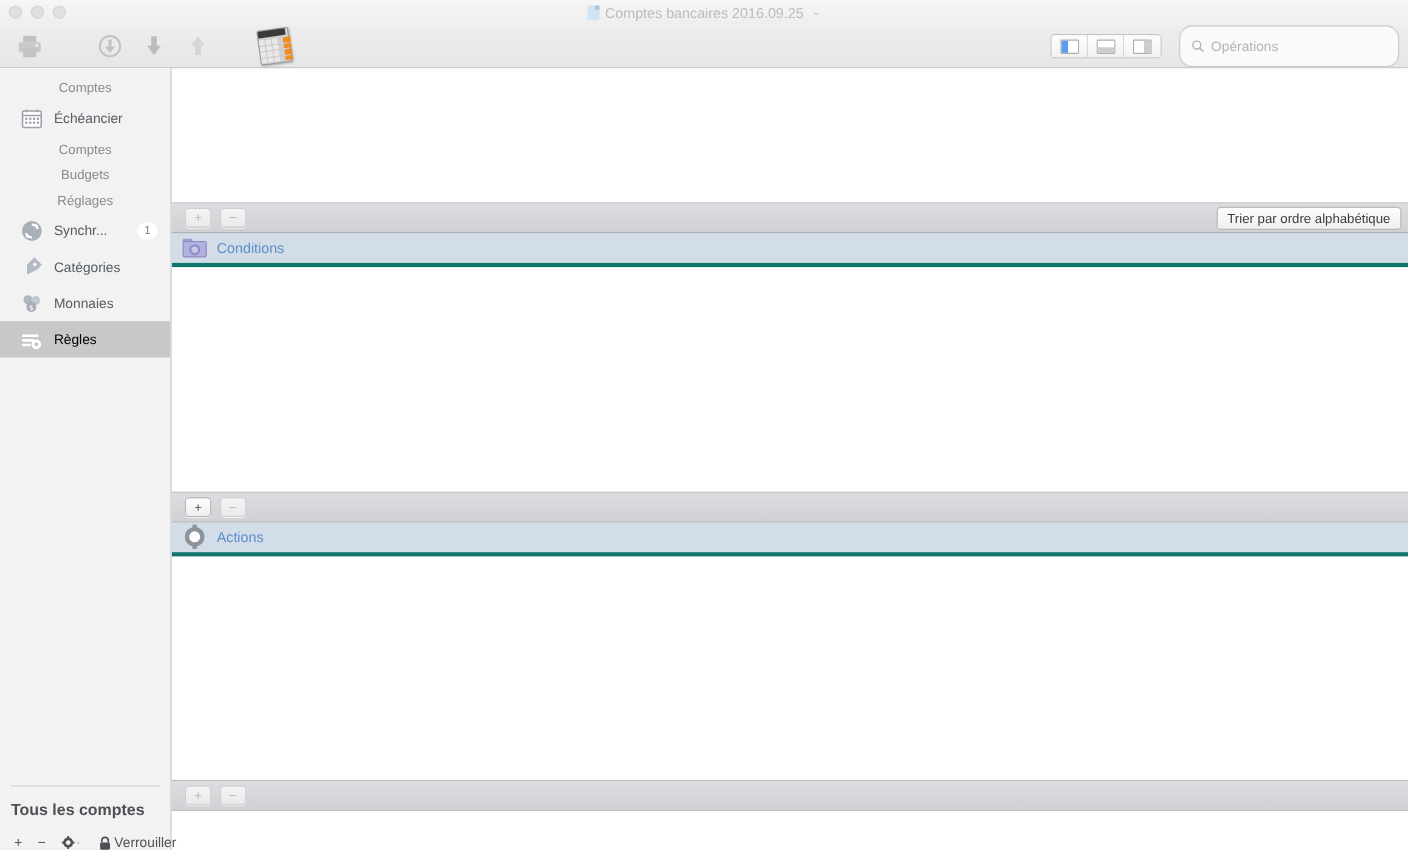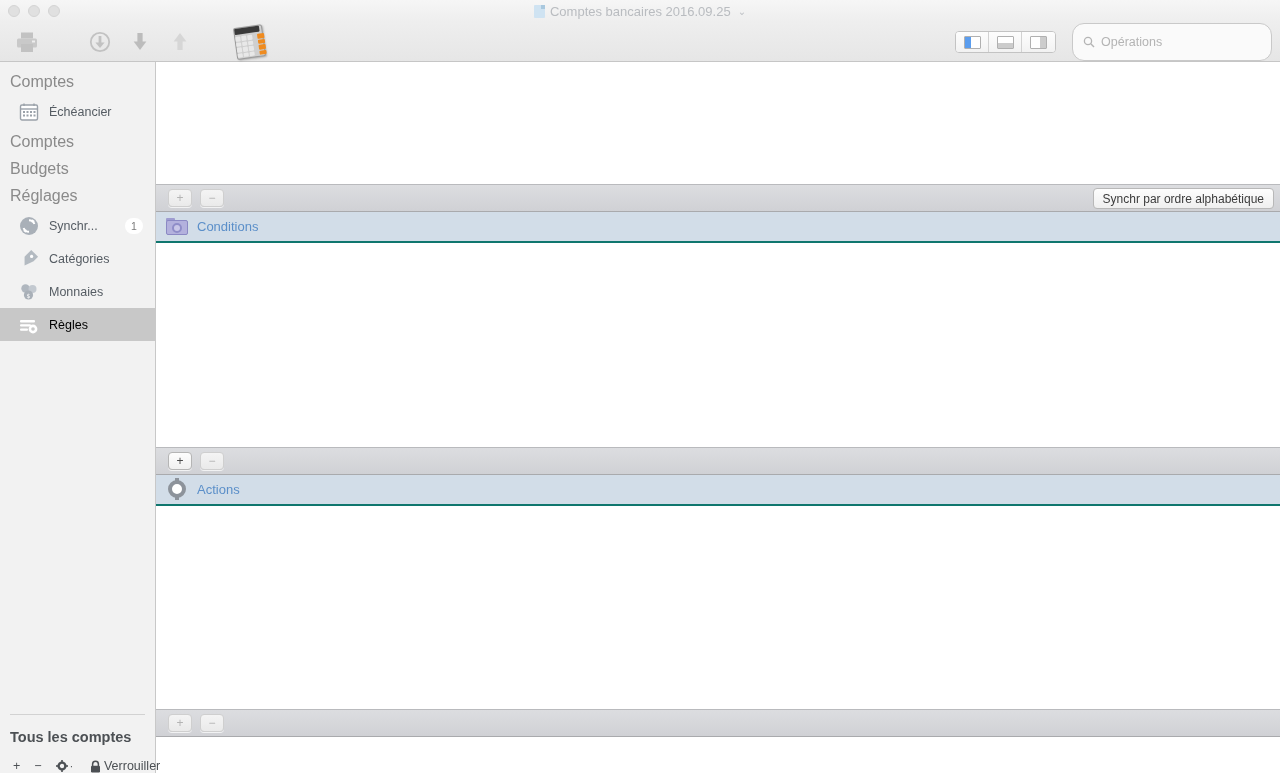--- a/index.html
+++ b/index.html
@@ -83,21 +83,21 @@
   
   .sidebar {
     width: 156px; flex: 0 0 156px;
     background: #f2f2f2;
     border-right: 1px solid #c8c8c8;
     display: flex; flex-direction: column;
     position: relative;
   }
   .sb-scroll { flex: 1 1 auto; padding-top: 6px; overflow: hidden; }
   .sb-header {
-    font-size: 16px; color: #8a8a8a; padding: 5px 10px 4px 10px; font-weight: 400;
+    font-size: 12px; color: #8a8a8a; padding: 5px 10px 4px 10px; font-weight: 400; text-align: center;
   }
   .sb-item {
     height: 33px; display: flex; align-items: center; gap: 9px;
     padding-left: 18px; font-size: 12.5px; color: #555c63;
   }
   .sb-item.selected { background: #c8c8c8; color: #000000; }
   .sb-item .label { flex: 1 1 auto; white-space: nowrap; overflow: hidden; }
   .sb-badge {
     margin-right: 12px; min-width: 18px; height: 16px; border-radius: 8px;
     background: #ffffff; color: #7b7b7b; font-size: 10.5px;
@@ -136,21 +136,21 @@
   .pm.dim { color: #b4b4b4; background: linear-gradient(#f4f4f4,#eaeaea); border-color: #cfcfcf; }
   .sort-btn {
     position: absolute; right: 6px; top: 3px;
     height: 21px; padding: 0 9px; border-radius: 4px;
     background: linear-gradient(#fdfdfd,#efefef); border: 1px solid #b8b8b8;
     font-size: 12px; color: #3c3c3c; display: flex; align-items: center;
   }
 
   .row {
     height: 31px; display: flex; align-items: center; gap: 9px; padding-left: 10px;
-    background: #d2dde8; border-bottom: 2px solid #0f766e;
+    background: #d2dde8; border-bottom: 4px solid #0f766e;
     font-size: 13px; color: #5b8fc9;
   }
 
   
   .folder { width: 22px; height: 17px; position: relative; }
   .folder .tab { position: absolute; left: 0; top: 0; width: 9px; height: 3px; background: #9e9cd0; border-radius: 1px 1px 0 0; }
   .folder .bd { position: absolute; left: 0; top: 2px; width: 22px; height: 15px; background: #b3b1dd; border: 1px solid #8b89c4; border-radius: 2px; }
   .folder .gear { position: absolute; left: 6px; top: 5px; width: 10px; height: 10px; border-radius: 50%; background: #c9c7e8; border: 2px solid #8f8dc8; }
 
   
@@ -382,21 +382,21 @@
       </div>
     </div>
 
     <div class="content">
 
       <div class="pane-blank top"></div>
 
       <div class="bar">
         <span class="pm dim">+</span>
         <span class="pm dim">−</span>
-        <span class="sort-btn">Synchr par ordre alphabétique</span>
+        <span class="sort-btn">Trier par ordre alphabétique</span>
       </div>
 
       <div class="row">
         <span class="folder">
           <span class="tab"></span>
             <span class="bd"></span>
             <span class="gear"></span>
         </span>
         <span>Conditions</span>
       </div>

